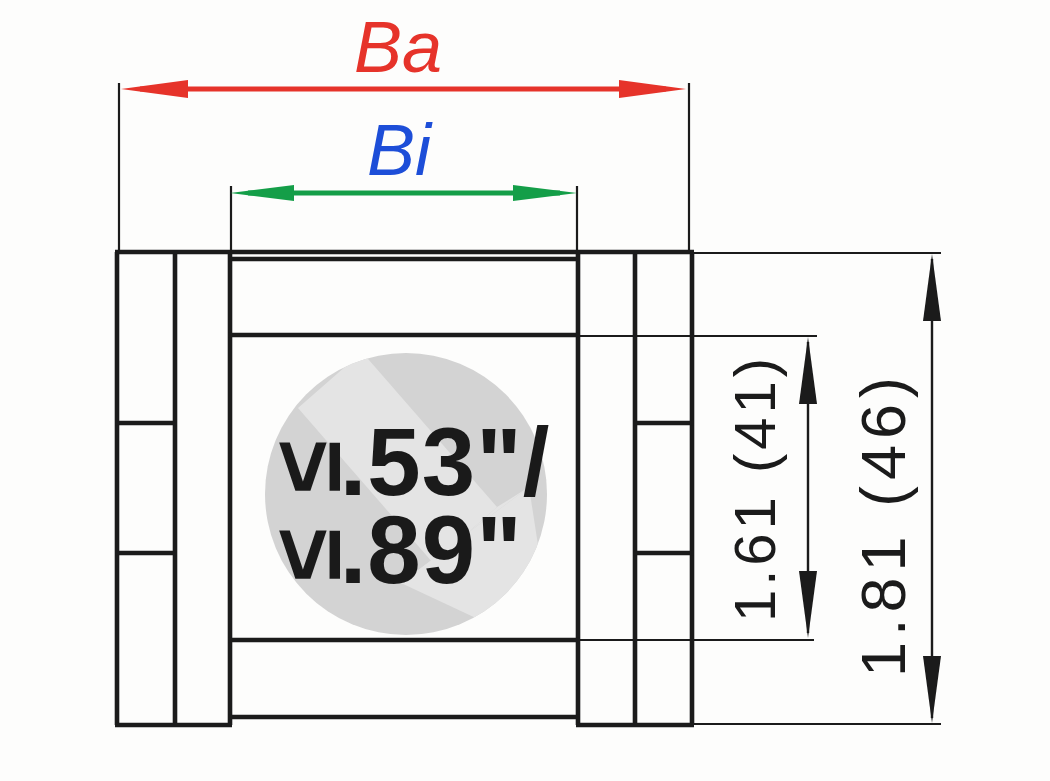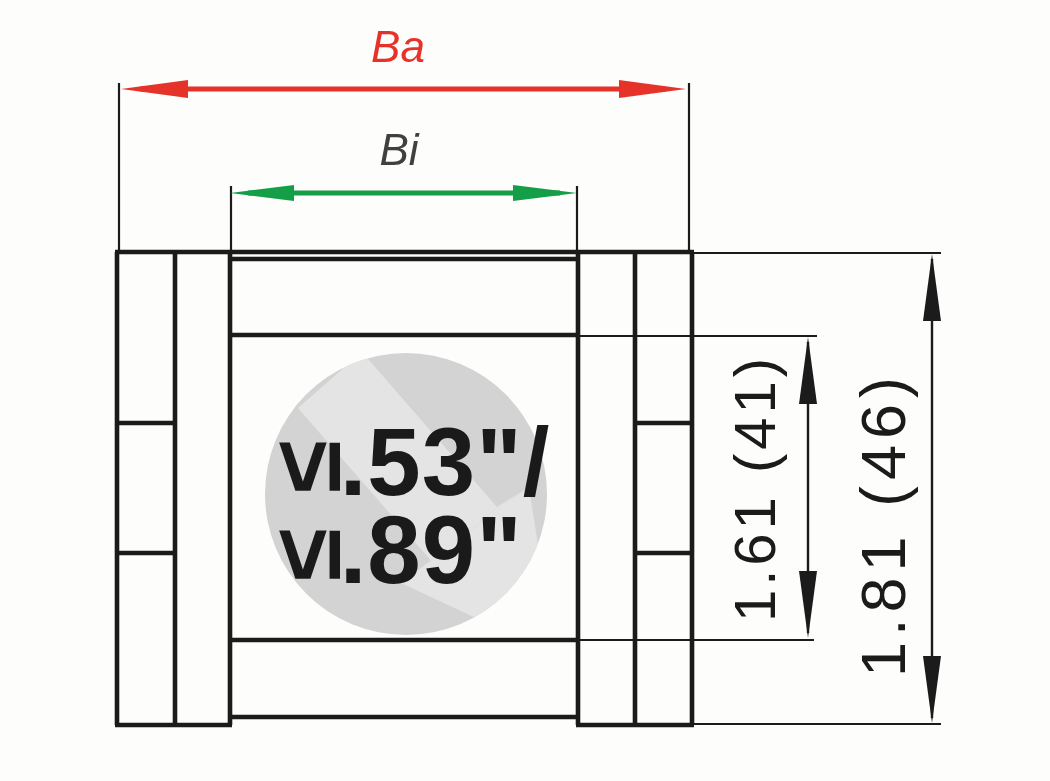--- a/index.html
+++ b/index.html
@@ -10,26 +10,26 @@
     background: #fdfdfc;
     overflow: hidden;
     font-family: "Liberation Sans", sans-serif;
   }
   #drawing { position: absolute; left: 0; top: 0; }
 
   .lbl { position: absolute; white-space: nowrap; }
 
   .dim-h-label {
     font-style: italic;
-    font-size: 44px;
+    font-size: 72px;
     line-height: 1;
     transform: translate(-50%, -50%);
   }
   #ba-label { color: #e6332a; }
-  #bi-label { color: #404040; }
+  #bi-label { color: #1d4ed8; }
 
   .dim-v-label {
     color: #1b1b1b;
     line-height: 1;
     transform: translate(-50%, -50%) rotate(-90deg);
   }
   #inner-height-label { font-size: 58px; letter-spacing: 4px; }
   #outer-height-label { font-size: 63px; letter-spacing: 6px; }
 
   .cable-line {

